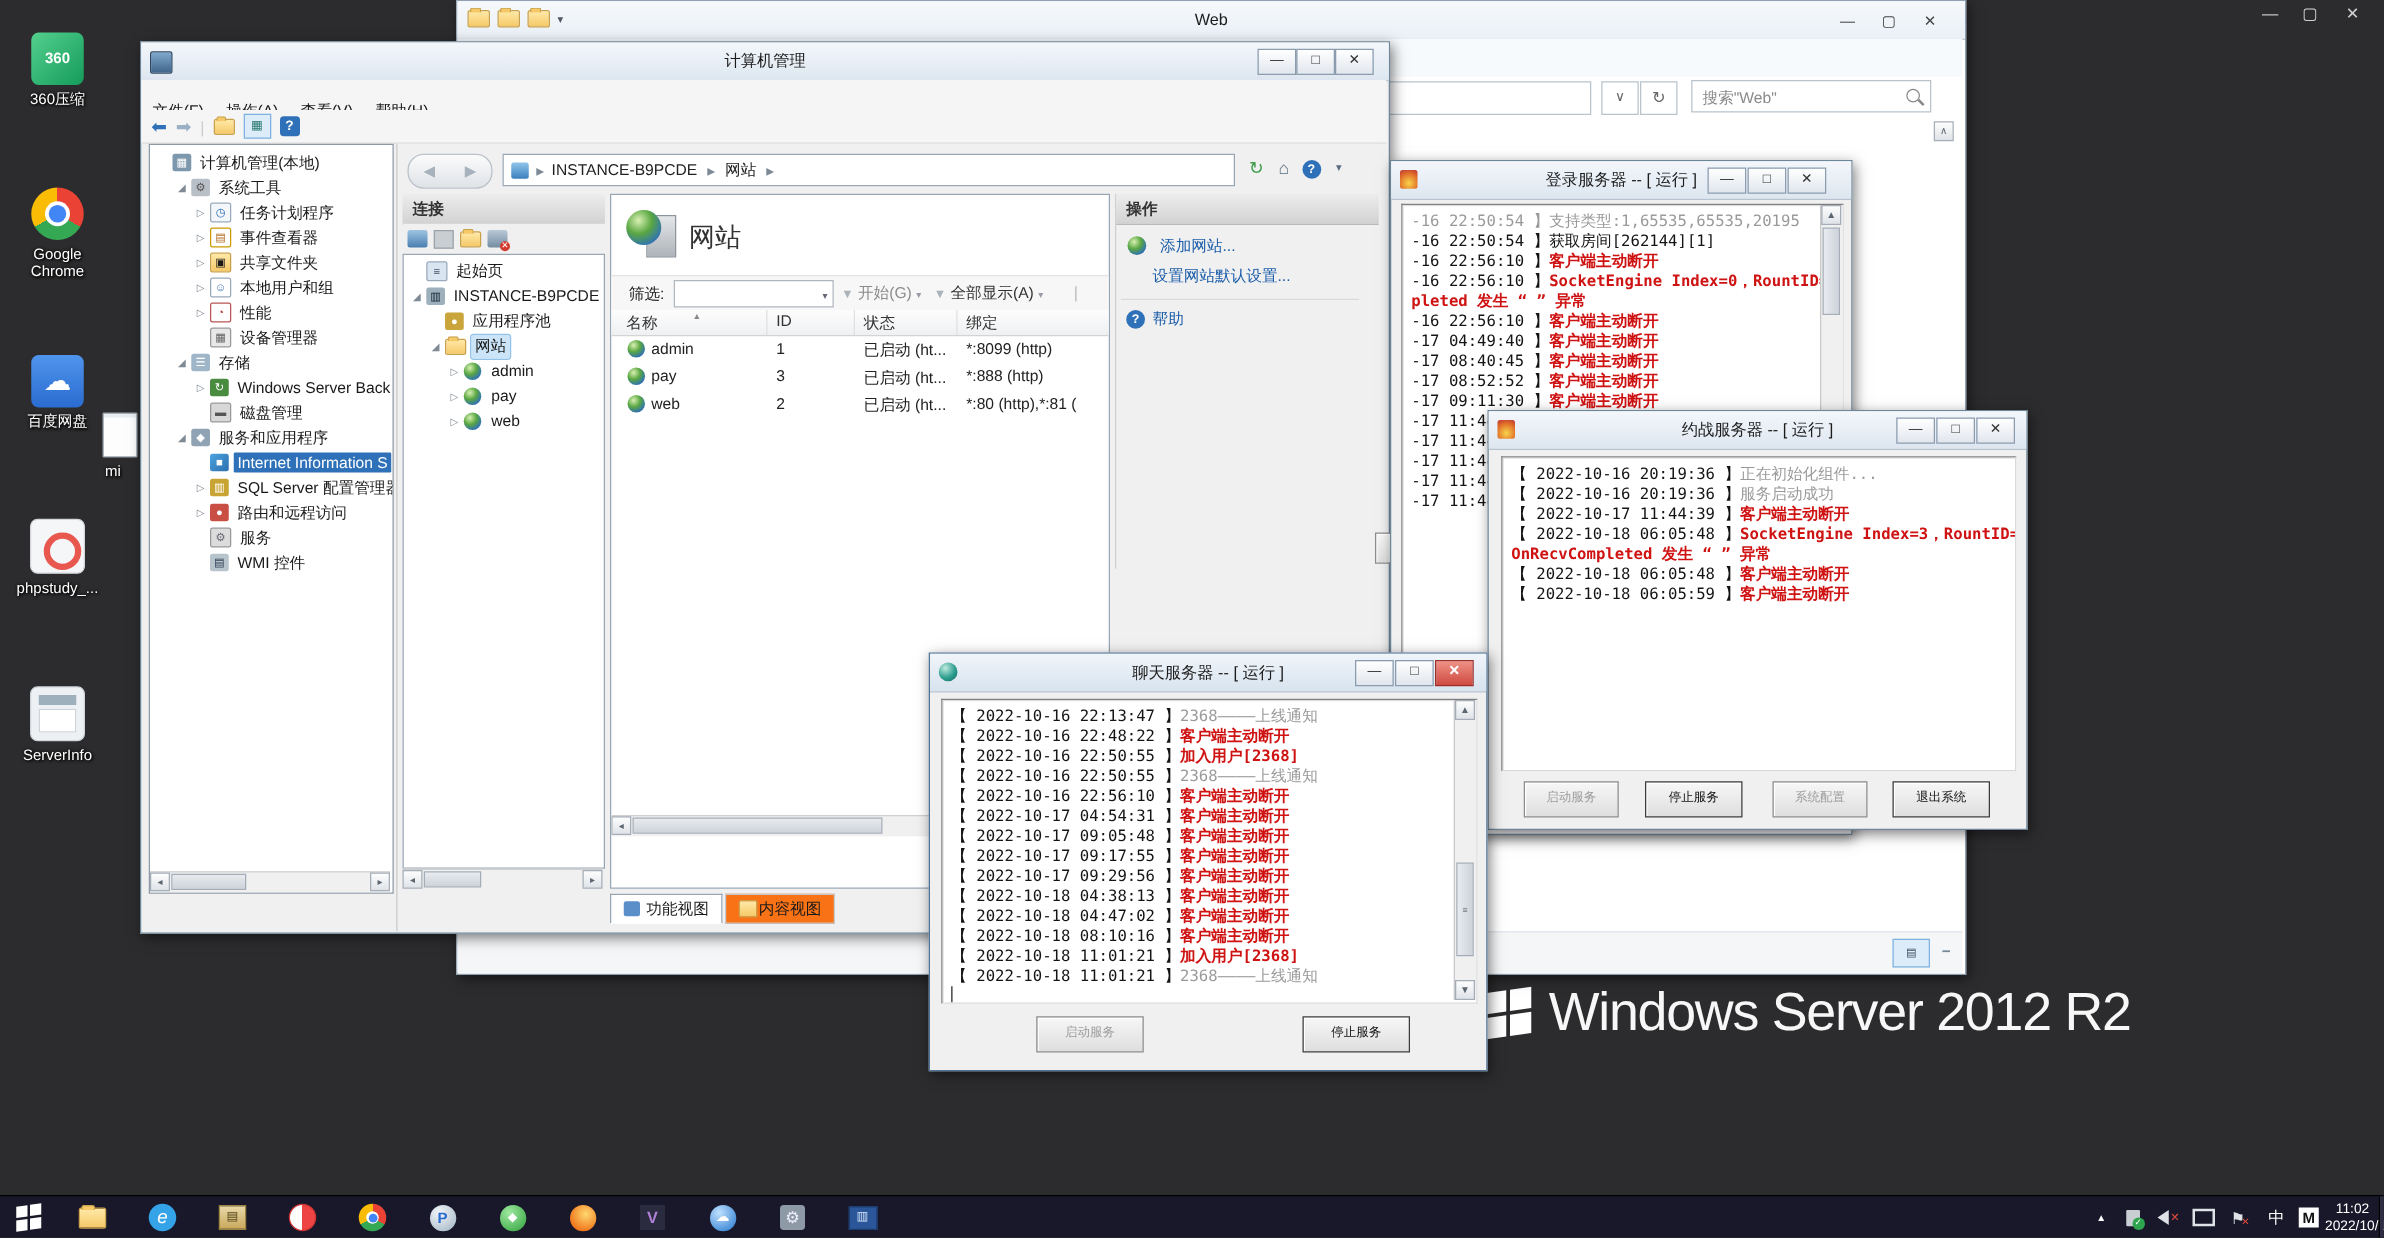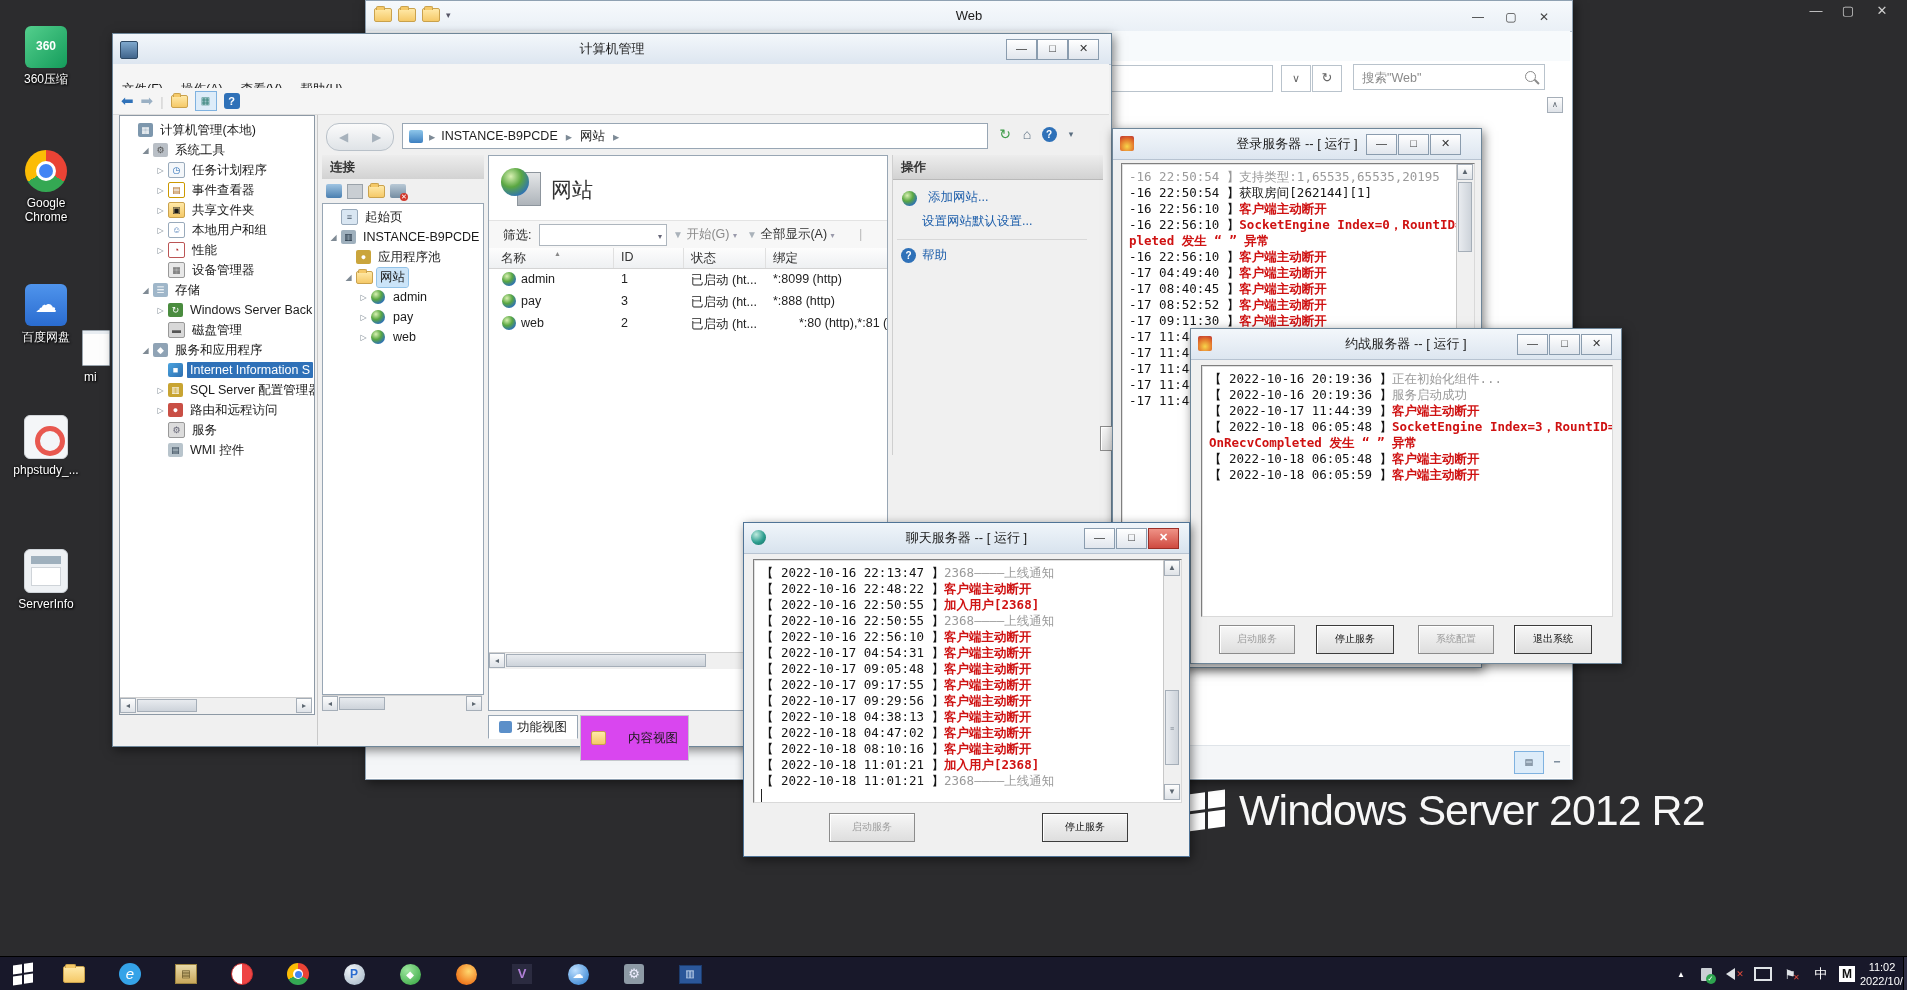--- a/index.html
+++ b/index.html
@@ -392,56 +392,56 @@
             <span style="position: absolute; left: 32px; top: 3px;">pay</span>
             <span style="position: absolute; left: 132px; top: 3px;">3</span>
             <span style="position: absolute; left: 202px; top: 3px; white-space: nowrap;">已启动 (ht...</span>
             <span style="position: absolute; left: 284px; top: 3px; white-space: nowrap;">*:888 (http)</span>
           </div>
           <div style="position: relative; height: 22px; font-size: 12.5px; color: rgb(34, 34, 34);">
             <span class="globe" style="position: absolute; left: 12px; top: 3px;"></span>
             <span style="position: absolute; left: 32px; top: 3px;">web</span>
             <span style="position: absolute; left: 132px; top: 3px;">2</span>
             <span style="position: absolute; left: 202px; top: 3px; white-space: nowrap;">已启动 (ht...</span>
-            <span style="position: absolute; left: 284px; top: 3px; white-space: nowrap; margin-left: 26px;">*:80 (http),*:81 (</span>
+            <span style="position: absolute; left: 284px; top: 3px; white-space: nowrap;">*:80 (http),*:81 (</span>
           </div>
         </div>
 
       <div class="hsb" style="left:0;top:496px;width:398px">
         <div class="hsbb" style="left:0">◂</div>
         <div class="hsbthumb" style="left:17px;width:200px"></div>
         <div class="hsbb" style="right:0">▸</div>
       </div>
     </div>
 
     <div class="abs" style="left:574px;top:40px;width:210px;height:300px;border-left:1px solid #cfcfcf">
       <div class="phdr">操作</div>
       <div id="iis-actions">
-          <div style="position: absolute; left: 8px; top: 34px; display: flex; align-items: flex-end; gap: 6px;">
+          <div style="position: absolute; left: 8px; top: 34px; display: flex; align-items: flex-start; gap: 6px;">
             <span class="globe" style="width: 15px; height: 15px;"></span>
             <span class="alink">添加网站...</span>
           </div>
           <div style="position: absolute; left: 8px; top: 58px; display: flex; align-items: center; gap: 6px;">
             <span style="width: 15px; flex: 0 0 auto;"></span>
             <span class="alink">设置网站默认设置...</span>
           </div>
           <div style="position: absolute; left: 4px; top: 84px; width: 190px; height: 1px; background: rgb(217, 217, 217);"></div>
           <div style="position: absolute; left: 8px; top: 92px; display: flex; align-items: center; gap: 6px;">
             <span style="width: 15px; height: 15px; background: rgb(47, 113, 184); color: rgb(255, 255, 255); border-radius: 50%; font-size: 10px; font-weight: bold; text-align: center; line-height: 15px; flex: 0 0 auto;">?</span>
             <span class="alink">帮助</span>
           </div>
         </div>
     </div>
 
     <div class="abs" id="iis-tabs" style="left:170px;top:600px;height:30px;display:flex;gap:2px">
         <div style="height: 22px; padding: 0px 10px; display: flex; align-items: center; gap: 5px; font-size: 12.5px; background: rgb(255, 255, 255); border-width: 1px; border-style: solid; border-color: rgb(152, 166, 180) rgb(152, 166, 180) rgb(255, 255, 255); border-image: initial;">
           <span style="width: 13px; height: 12px; border-radius: 2px; background: rgb(91, 143, 201);"></span>
           <span>功能视图</span>
         </div>
-        <div style="height: 22px; padding: 11px 10px; display: flex; align-items: center; gap: 22px; font-size: 12.5px; background: #d946ef; border: 1px solid rgb(196, 200, 204);">
+        <div style="height: 22px; padding: 0px 10px; display: flex; align-items: center; gap: 1px; font-size: 12.5px; background: #f97316; border: 1px solid rgb(196, 200, 204);">
           <span style="width: 13px; height: 12px; border-radius: 2px; background: linear-gradient(rgb(255, 233, 168), rgb(245, 201, 104)); border: 1px solid rgb(202, 162, 77);"></span>
           <span>内容视图</span>
         </div>
       </div>
   </div>
 </div>
 
 <div class="btn dis" style="left:1100px;top:426px;width:46px;height:23px;line-height:21px;z-index:18;font-size:12.5px">服务</div>
 
 <div class="win" id="login-win" style="left:1112px;top:128px;width:368px;height:538px;z-index:20">

